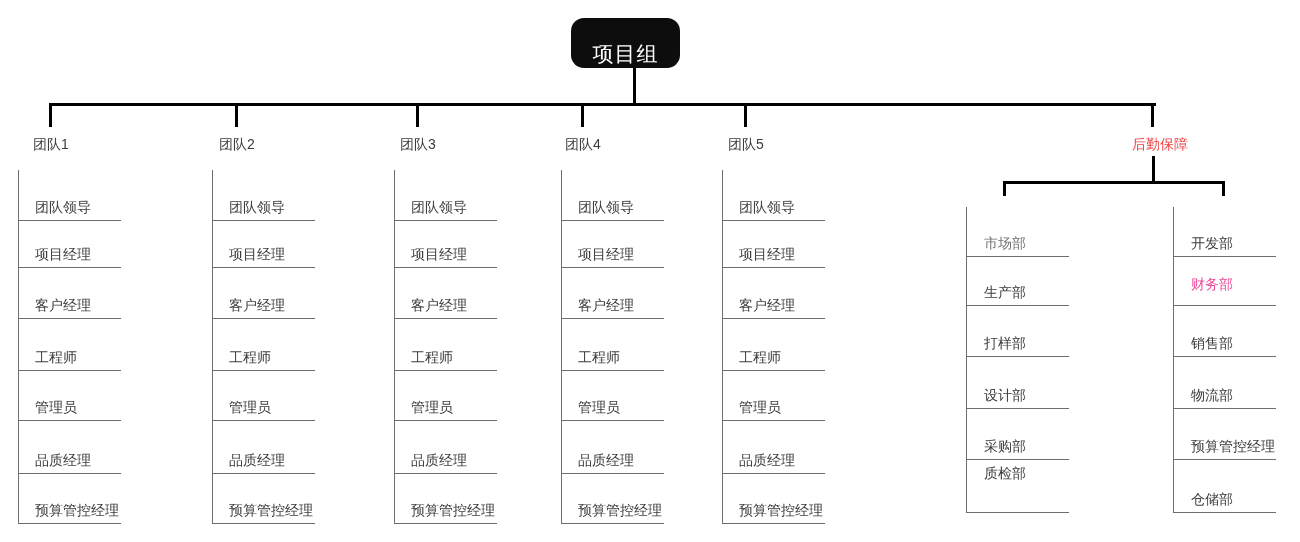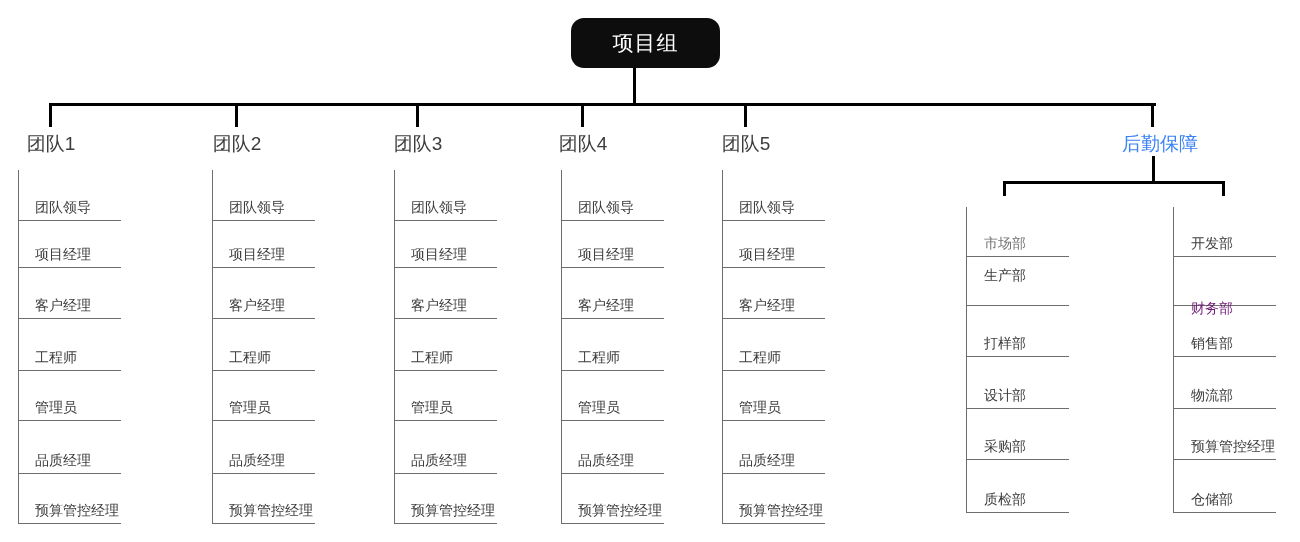--- a/index.html
+++ b/index.html
@@ -1,26 +1,26 @@
 <!DOCTYPE html>
 <html><head>
 <meta charset="utf-8">
 <style>
   html,body{margin:0;padding:0;background:#ffffff;}
   body{font-family:"Liberation Sans","DejaVu Sans",sans-serif;}
   .stage{position:relative;width:1300px;height:542px;background:#ffffff;overflow:hidden;}
   .ln{position:absolute;}
   .root-node{
-    position:absolute;left:571px;top:18px;width:149px;height:50px;
-    border-radius:13px;display:flex;align-items:center;justify-content:center;
+    position:absolute;left:571px;top:18px;width:109px;height:50px;
+    border-radius:13px;display:flex;align-items:flex-end;justify-content:center;
   }
   .root-label{font-size:21px;letter-spacing:1px;}
   .group-label{
     position:absolute;top:136px;transform:translateX(-50%);
-    white-space:nowrap;font-size:19px;line-height:16px;
+    white-space:nowrap;font-size:14px;line-height:16px;
   }
   .item-text{
     position:absolute;white-space:nowrap;font-size:14px;line-height:17px;
   }
 </style>
 </head>
 <body>
 
 <div id="stage" class="stage">
   <div class="root-node" id="root-node" style="background: rgb(13, 13, 13);">
@@ -107,43 +107,43 @@
     <div class="item-text" style="left: 739px; top: 297px; color: rgb(60, 60, 60);">客户经理</div>
     <div class="ln" style="left: 722px; top: 370px; width: 103px; height: 1px; background: rgb(110, 110, 110);"></div>
     <div class="item-text" style="left: 739px; top: 349px; color: rgb(60, 60, 60);">工程师</div>
     <div class="ln" style="left: 722px; top: 420px; width: 103px; height: 1px; background: rgb(110, 110, 110);"></div>
     <div class="item-text" style="left: 739px; top: 399px; color: rgb(60, 60, 60);">管理员</div>
     <div class="ln" style="left: 722px; top: 473px; width: 103px; height: 1px; background: rgb(110, 110, 110);"></div>
     <div class="item-text" style="left: 739px; top: 452px; color: rgb(60, 60, 60);">品质经理</div>
     <div class="ln" style="left: 722px; top: 523px; width: 103px; height: 1px; background: rgb(110, 110, 110);"></div>
     <div class="item-text" style="left: 739px; top: 502px; color: rgb(60, 60, 60);">预算管控经理</div>
     <div class="ln" style="left: 1151px; top: 103px; width: 3px; height: 24px; background: rgb(0, 0, 0);"></div>
-    <div class="group-label" style="left: 1160px; top: 136px; color: #3b82f6;">后勤保障</div>
+    <div class="group-label" style="left: 1160px; top: 136px; color: #ef4444;">后勤保障</div>
     <div class="ln" style="left: 1152px; top: 156px; width: 3px; height: 28px; background: rgb(0, 0, 0);"></div>
     <div class="ln" style="left: 1003px; top: 181px; width: 222px; height: 3px; background: rgb(0, 0, 0);"></div>
     <div class="ln" style="left: 1002.5px; top: 181px; width: 3px; height: 15px; background: rgb(0, 0, 0);"></div>
     <div class="ln" style="left: 966px; top: 207px; width: 1px; height: 305px; background: rgb(110, 110, 110);"></div>
     <div class="ln" style="left: 966px; top: 256px; width: 103px; height: 1px; background: rgb(110, 110, 110);"></div>
     <div class="item-text" style="left: 984px; top: 235px; color: #737373;">市场部</div>
     <div class="ln" style="left: 966px; top: 305px; width: 103px; height: 1px; background: rgb(110, 110, 110);"></div>
-    <div class="item-text" style="left: 984px; top: 268px; color: rgb(60, 60, 60); font-family: Liberation Mono, monospace;">生产部</div>
+    <div class="item-text" style="left: 984px; top: 284px; color: rgb(60, 60, 60);">生产部</div>
     <div class="ln" style="left: 966px; top: 356px; width: 103px; height: 1px; background: rgb(110, 110, 110);"></div>
     <div class="item-text" style="left: 984px; top: 335px; color: rgb(60, 60, 60);">打样部</div>
     <div class="ln" style="left: 966px; top: 408px; width: 103px; height: 1px; background: rgb(110, 110, 110);"></div>
     <div class="item-text" style="left: 984px; top: 387px; color: rgb(60, 60, 60);">设计部</div>
     <div class="ln" style="left: 966px; top: 459px; width: 103px; height: 1px; background: rgb(110, 110, 110);"></div>
     <div class="item-text" style="left: 984px; top: 438px; color: rgb(60, 60, 60);">采购部</div>
     <div class="ln" style="left: 966px; top: 512px; width: 103px; height: 1px; background: rgb(110, 110, 110);"></div>
-    <div class="item-text" style="left: 984px; top: 491px; color: rgb(60, 60, 60);">质检部</div>
+    <div class="item-text" style="left: 984px; top: 465px; color: rgb(60, 60, 60);">质检部</div>
     <div class="ln" style="left: 1221.5px; top: 181px; width: 3px; height: 15px; background: rgb(0, 0, 0);"></div>
     <div class="ln" style="left: 1173px; top: 207px; width: 1px; height: 305px; background: rgb(110, 110, 110);"></div>
     <div class="ln" style="left: 1173px; top: 256px; width: 103px; height: 1px; background: rgb(110, 110, 110);"></div>
     <div class="item-text" style="left: 1191px; top: 235px; color: rgb(60, 60, 60);">开发部</div>
     <div class="ln" style="left: 1173px; top: 305px; width: 103px; height: 1px; background: rgb(110, 110, 110);"></div>
-    <div class="item-text" style="left: 1191px; top: 300px; color: #701a75;">财务部</div>
+    <div class="item-text" style="left: 1191px; top: 276px; color: #ec4899;">财务部</div>
     <div class="ln" style="left: 1173px; top: 356px; width: 103px; height: 1px; background: rgb(110, 110, 110);"></div>
     <div class="item-text" style="left: 1191px; top: 335px; color: rgb(60, 60, 60);">销售部</div>
     <div class="ln" style="left: 1173px; top: 408px; width: 103px; height: 1px; background: rgb(110, 110, 110);"></div>
     <div class="item-text" style="left: 1191px; top: 387px; color: rgb(60, 60, 60);">物流部</div>
     <div class="ln" style="left: 1173px; top: 459px; width: 103px; height: 1px; background: rgb(110, 110, 110);"></div>
     <div class="item-text" style="left: 1191px; top: 438px; color: rgb(60, 60, 60);">预算管控经理</div>
     <div class="ln" style="left: 1173px; top: 512px; width: 103px; height: 1px; background: rgb(110, 110, 110);"></div>
     <div class="item-text" style="left: 1191px; top: 491px; color: rgb(60, 60, 60);">仓储部</div>
   </div>
 

